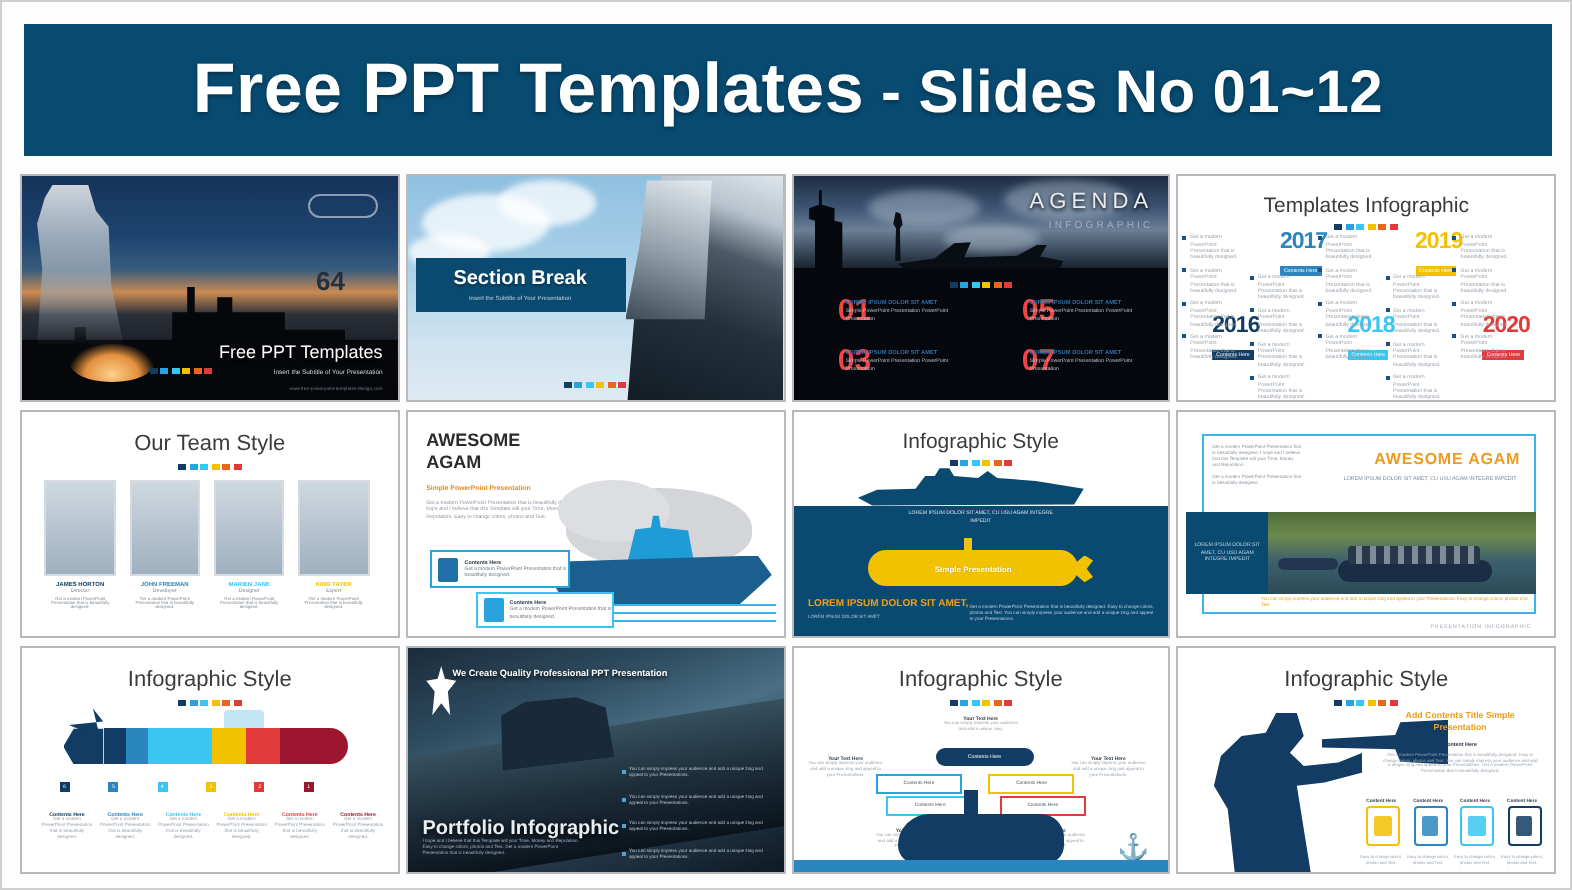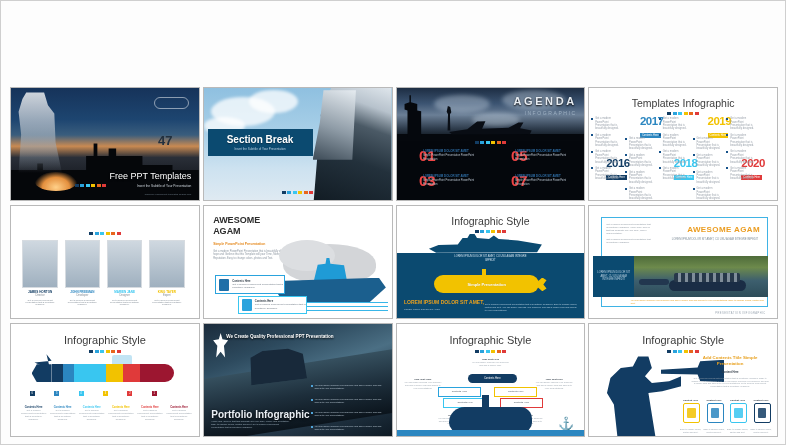--- a/index.html
+++ b/index.html
@@ -96,21 +96,21 @@
     background:linear-gradient(180deg,#1d2d43 0%,#3c5472 30%,#6b7f96 52%,#2e3c4c 78%,#070b11 100%);
   }
   .sl3 .cl{position:absolute;background:rgba(190,205,220,.42);border-radius:50%;filter:blur(2px);}
   .sl3 .deck{position:absolute;left:0;right:0;top:41%;height:6%;background:#05080d;}
   .sl3 .tower{position:absolute;left:3%;top:4%;width:13%;height:40%;background:#05080d;
     clip-path:polygon(22% 100%,22% 40%,10% 38%,10% 26%,30% 22%,30% 6%,36% 6%,36% 22%,62% 26%,62% 40%,78% 42%,78% 100%);}
   .sl3 .jet{position:absolute;left:28%;top:22%;width:44%;height:20%;background:#090d14;
     clip-path:polygon(0% 86%,22% 74%,34% 40%,44% 38%,40% 72%,72% 68%,84% 44%,90% 44%,86% 70%,100% 80%,98% 96%,4% 98%);}
   .sl3 .person{position:absolute;left:26%;top:16%;width:4%;height:22%;background:#0a0f16;
     clip-path:polygon(34% 0%,66% 4%,80% 26%,62% 34%,66% 100%,30% 100%,36% 34%,18% 24%);}
-  .sl3 .ttl{position:absolute;right:4%;top:6%;color:#e7ecf2;font-size:11px;letter-spacing:2.6px;font-weight:bold;text-shadow:0 1px 2px #000;}
+  .sl3 .ttl{position:absolute;right:4%;top:6%;color:#e7ecf2;font-size:11px;letter-spacing:2.6px;font-weight:normal;text-shadow:0 1px 2px #000;}
   .sl3 .sub{position:absolute;right:4%;top:20%;color:#9fb1c3;font-size:5px;letter-spacing:1.6px;}
   .sl3 .dots{top:47%;}
   .sl3 .it{position:absolute;width:40%;}
   .sl3 .it .n{position:absolute;left:0;top:0;color:#ef4444;font-size:15px;font-weight:bold;line-height:15px;margin-left:13px;}
   .sl3 .it .h{position:absolute;left:17px;top:1px;color:#2f6fa8;font-size:2.9px;font-weight:bold;}
   .sl3 .it .b{position:absolute;left:17px;top:6px;color:#b8c3ce;font-size:2.6px;line-height:3.4px;}
   
   .sl4{background:#fff;}
   .sl4 .yr{position:absolute;font-size:11.5px;font-weight:bold;letter-spacing:-.5px;}
   .sl4 .ylab{position:absolute;font-size:2.6px;color:#fff;padding:1px 2px;}
@@ -219,30 +219,35 @@
   .sl12 .p{position:absolute;right:4%;top:47%;width:42%;text-align:center;color:#99a3ad;font-size:2.2px;line-height:2.9px;}
   .sl12 .ic{position:absolute;bottom:12%;width:8%;height:16%;border:.7px solid #ccc;border-radius:2px;}
   .sl12 .icl{position:absolute;bottom:30%;width:12%;text-align:center;font-size:2.4px;font-weight:bold;color:#2f3a45;}
   .sl12 .icb{position:absolute;bottom:2%;width:12%;text-align:center;font-size:2.1px;color:#99a3ad;line-height:2.8px;}
 </style>
 </head>
 <body>
 
 <div class="page">
 
+  <div class="banner">
+    <div class="banner-title">
+      <span class="big">Free PPT Templates</span><span class="small"> - </span><span class="small">Slides No 01~12</span>
+    </div>
+  </div>
 
   <div class="grid">
 
     <div class="slide">
       <div class="s-inner sl1">
         <div class="ship"></div>
         <div class="sailor"></div>
         <div class="sun"></div>
         <div class="logo"></div>
-        <div class="num">47</div>
+        <div class="num">64</div>
         <div class="t">Free PPT Templates</div>
         <div class="cdots">
             <i style="background: rgb(18, 60, 99);"></i>
             <i style="background: rgb(42, 163, 221);"></i>
             <i style="background: rgb(57, 198, 240);"></i>
             <i style="background: rgb(242, 194, 0);"></i>
             <i style="background: rgb(232, 102, 30);"></i>
             <i style="background: rgb(224, 58, 58);"></i>
           </div>
         <div class="st">Insert the Subtitle of Your Presentation</div>
@@ -372,20 +377,21 @@
               <div class="bl tiny">Get a modern PowerPoint Presentation that is beautifully designed.</div>
               <div class="bl tiny">Get a modern PowerPoint Presentation that is beautifully designed.</div>
               <div class="bl tiny">Get a modern PowerPoint Presentation that is beautifully designed.</div>
             </div>
           </div>
       </div>
     </div>
 
     <div class="slide">
       <div class="s-inner sl5">
+        <div class="ctitle" style="top:9%;font-size:11px">Our Team Style</div>
         <div class="dots" style="top:23%">
             <i style="background: rgb(18, 60, 99);"></i>
             <i style="background: rgb(42, 163, 221);"></i>
             <i style="background: rgb(57, 198, 240);"></i>
             <i style="background: rgb(242, 194, 0);"></i>
             <i style="background: rgb(232, 102, 30);"></i>
             <i style="background: rgb(224, 58, 58);"></i>
           </div>
         <div id="team-cards">
             <div class="card" style="left: 6%;">

